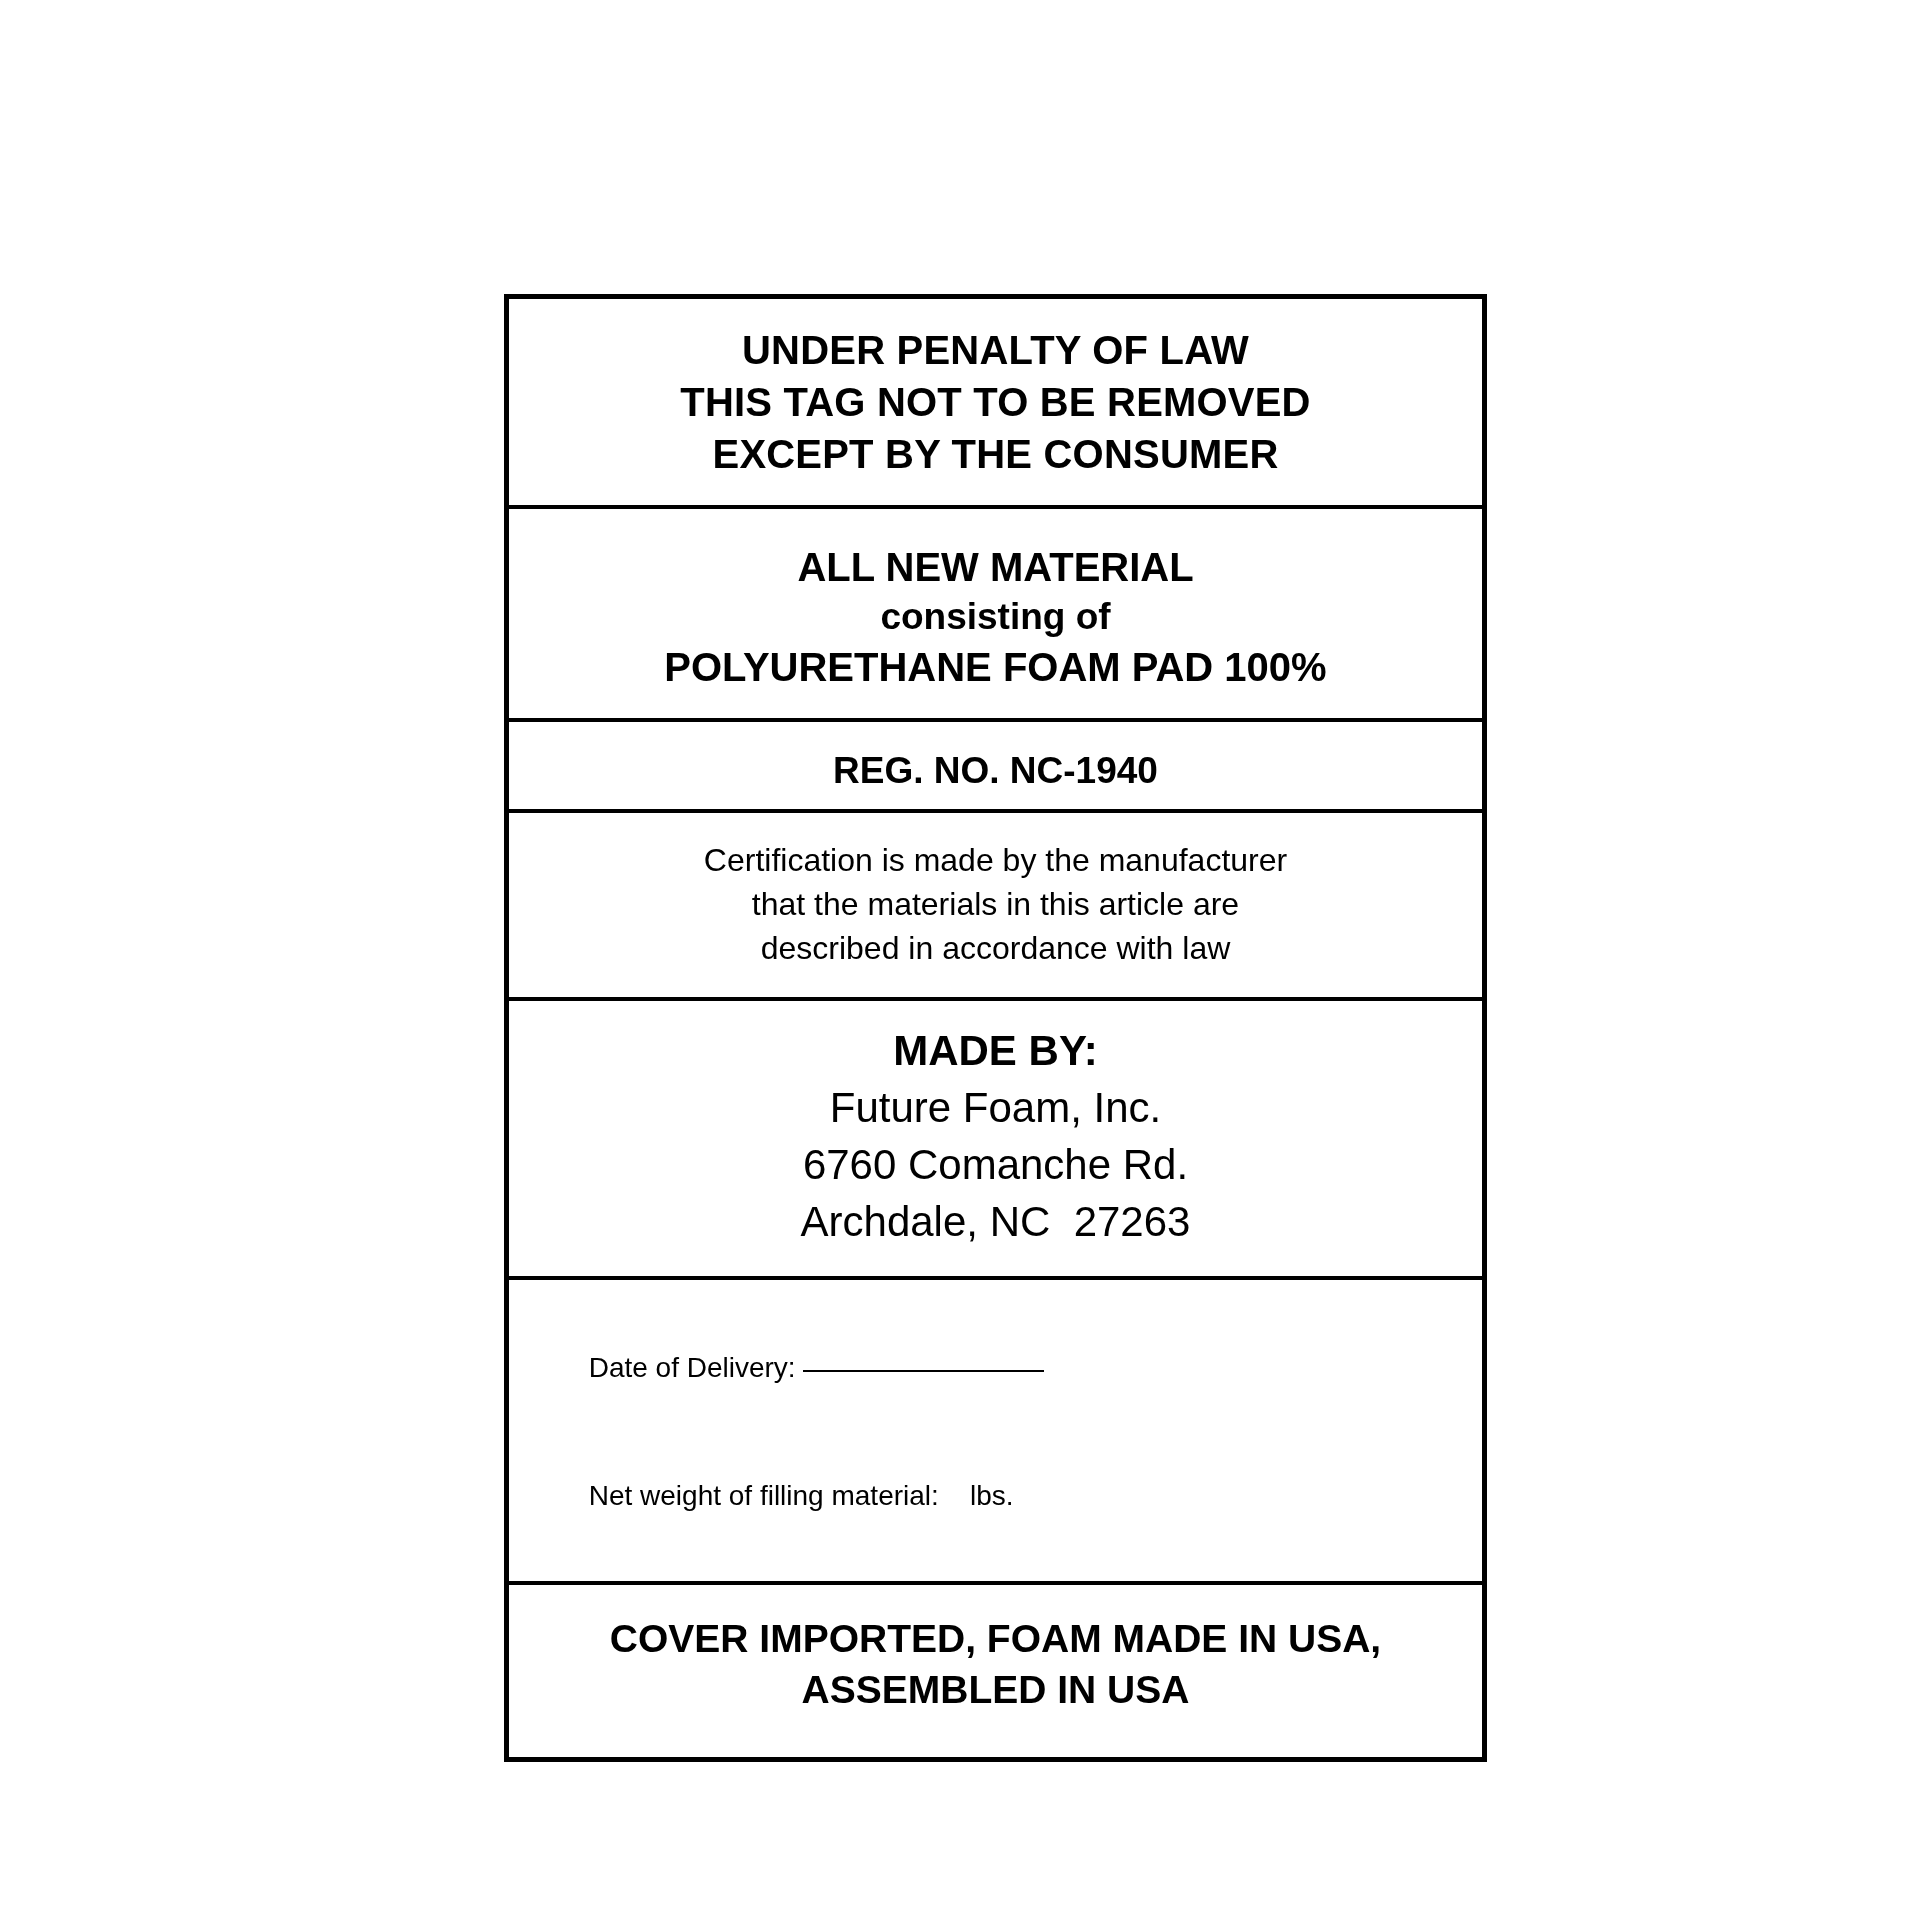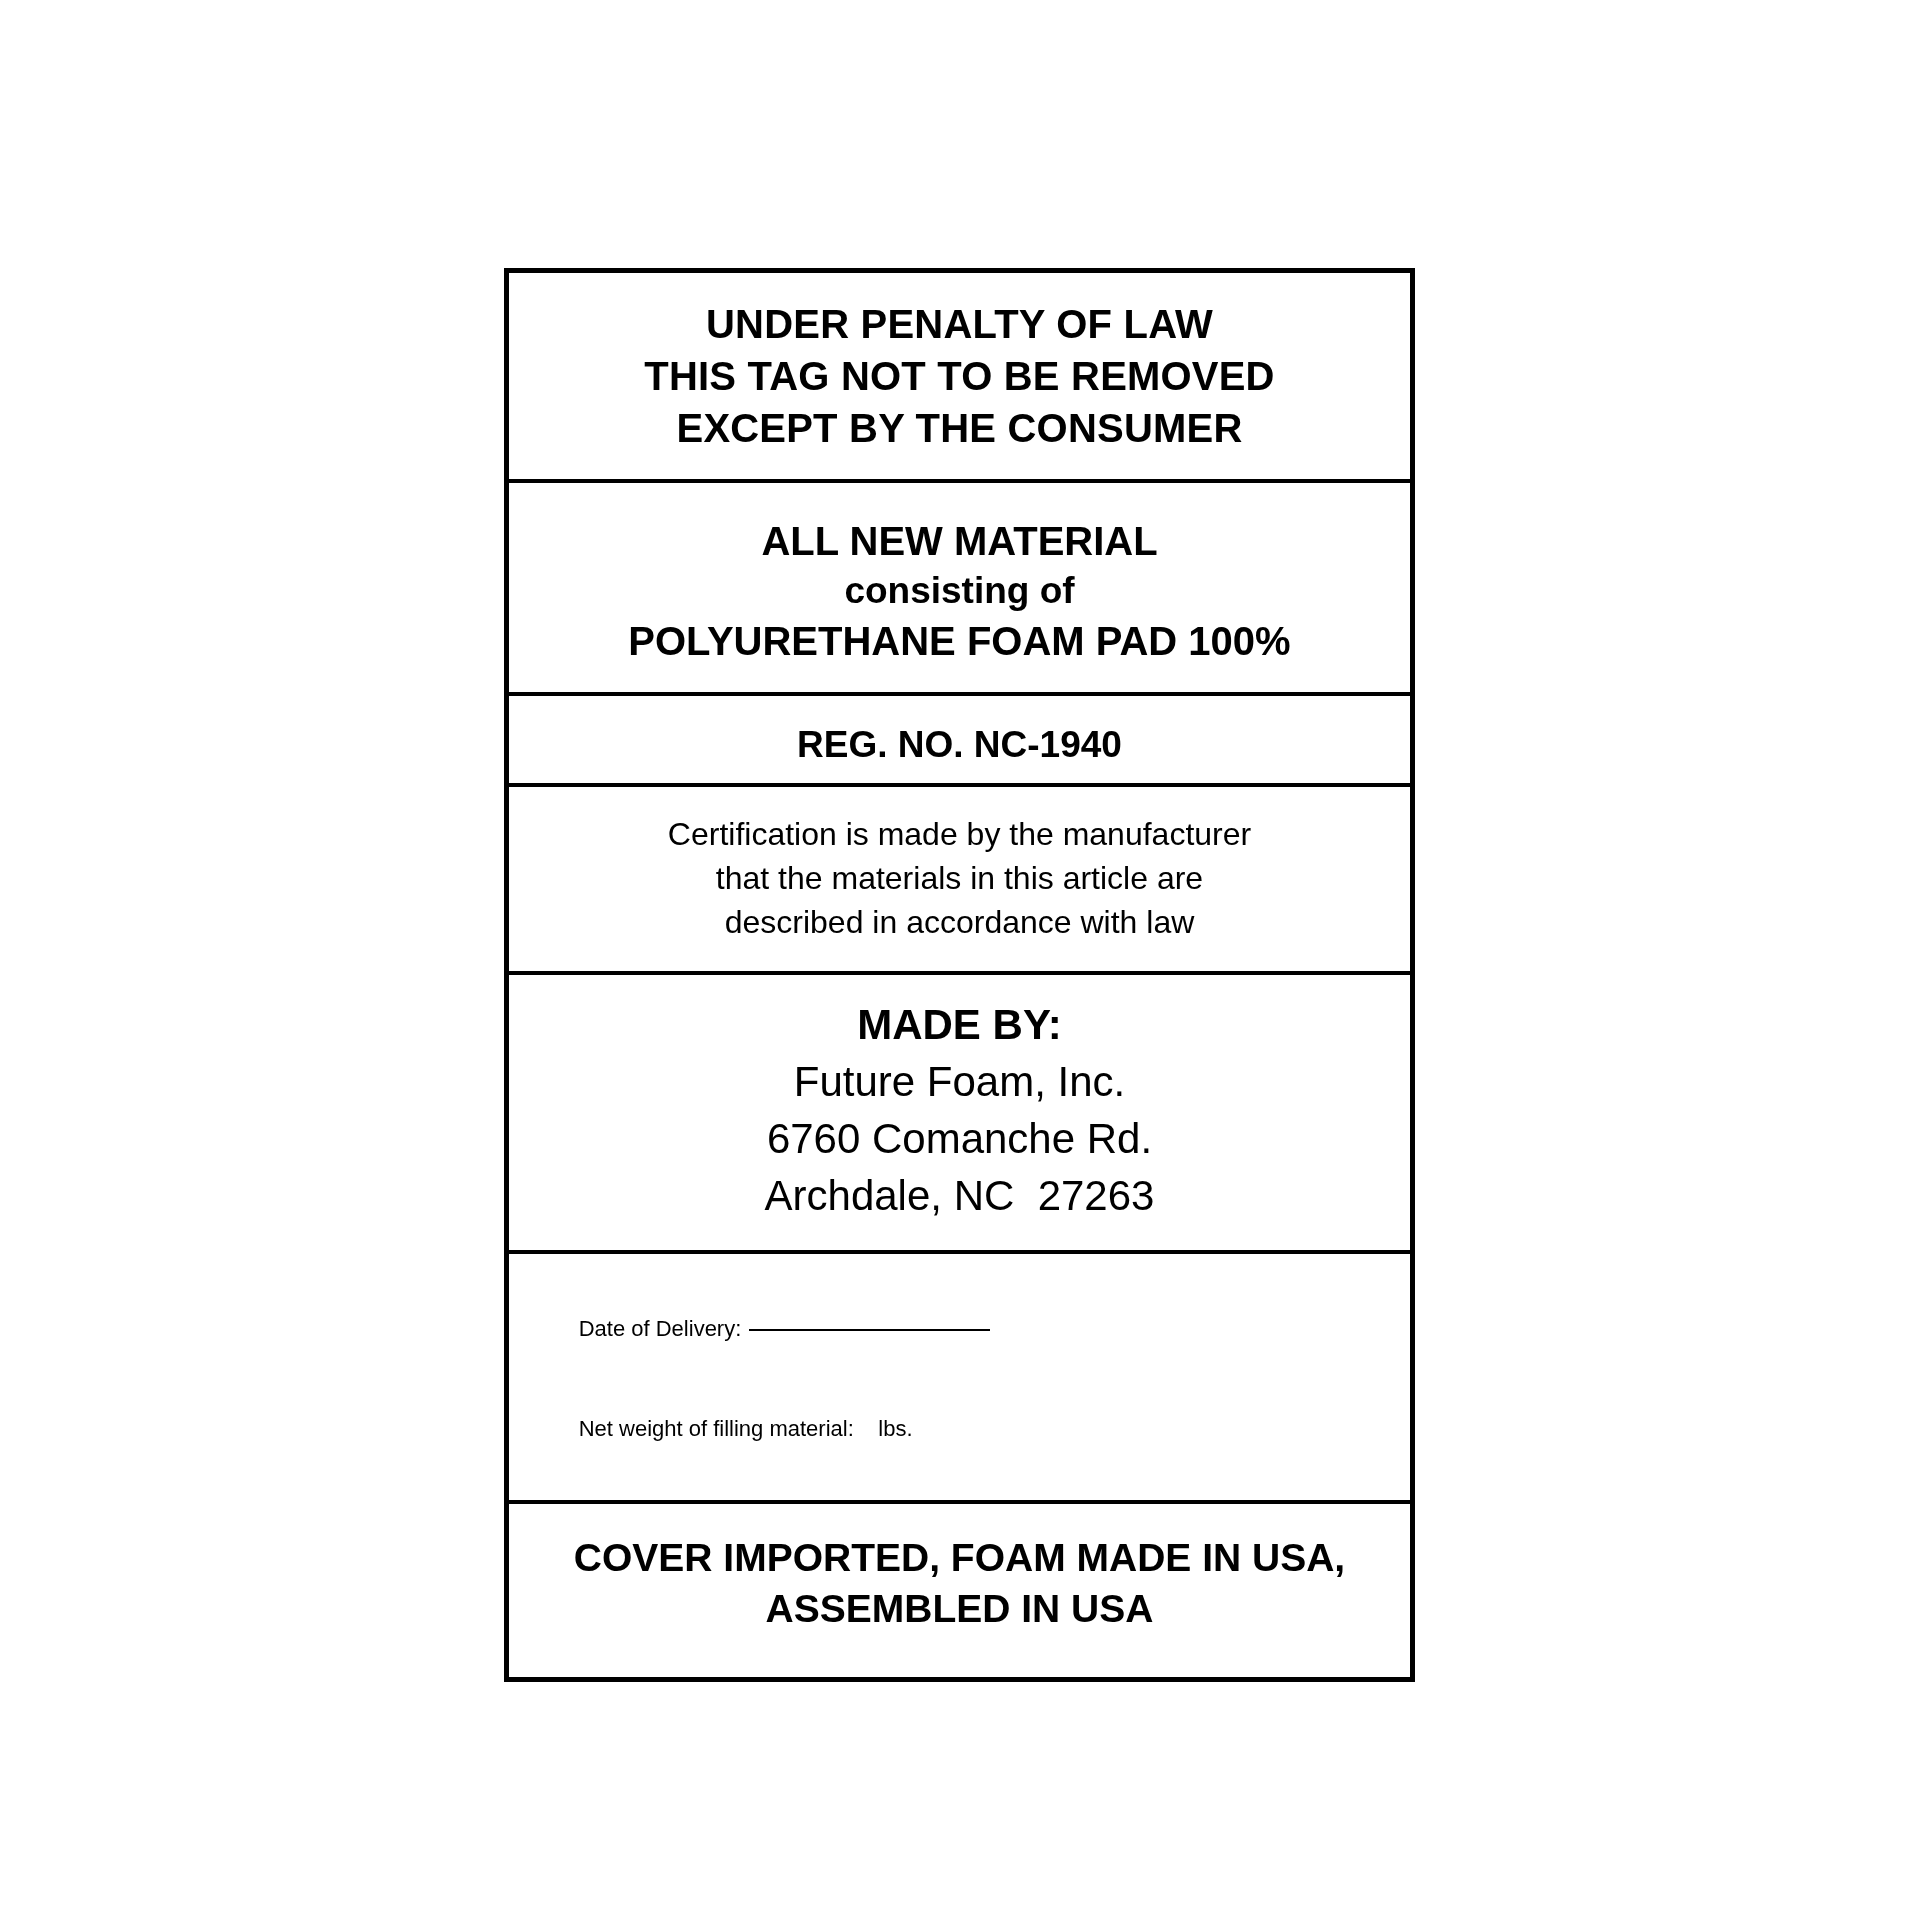--- a/index.html
+++ b/index.html
@@ -10,22 +10,22 @@
   body {
     width: 1931px;
     height: 1931px;
     font-family: "Liberation Sans", sans-serif;
     color: #000000;
     position: relative;
   }
   .tag {
     position: absolute;
     left: 504px;
-    top: 268px;
-    width: 911px;
+    top: 294px;
+    width: 983px;
     border: 5.8px solid #000000;
     box-sizing: border-box;
     background: #ffffff;
   }
   .section {
     border-bottom: 4.8px solid #000000;
     box-sizing: border-box;
     padding: 13.5px 17.4px;
     text-align: center;
   }
@@ -96,21 +96,21 @@
     font-size: 42px;
     line-height: 1.36;
   }
 
   
   #delivery-section {
     text-align: left;
     padding: 25px 17.4px 21px 33px;
   }
   #delivery-section .row {
-    font-size: 22px;
+    font-size: 28px;
     line-height: 1.52;
     white-space: pre;
   }
   .blank-rule {
     display: inline-block;
     width: 241px;
     border-bottom: 2.9px solid #000000;
     height: 1px;
     vertical-align: 4.8px;
     margin-left: 7.7px;

